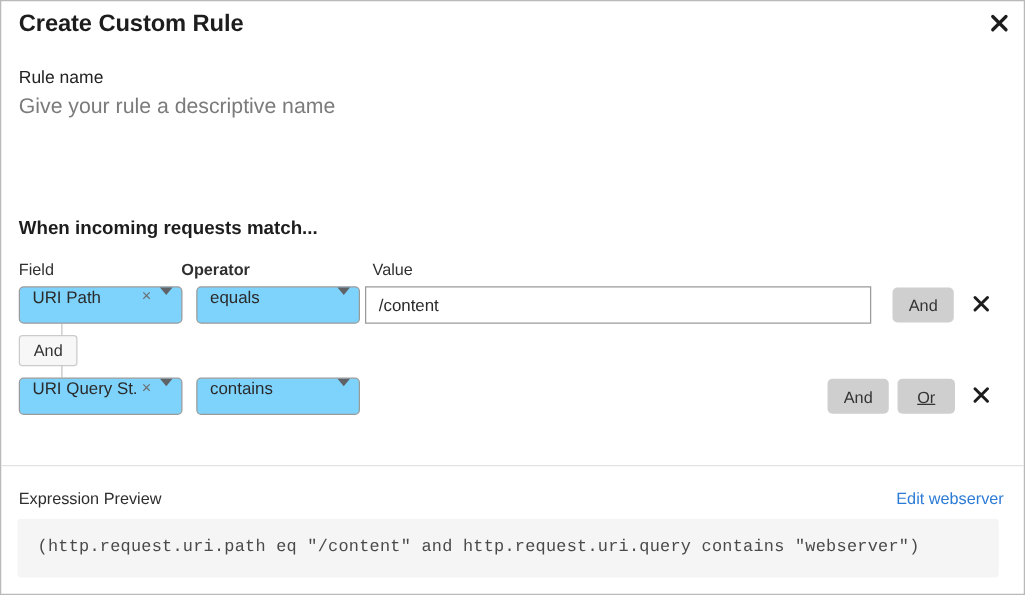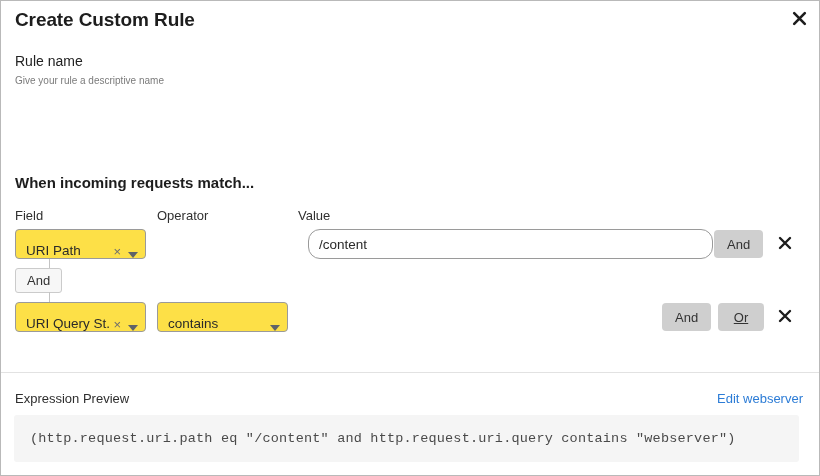--- a/index.html
+++ b/index.html
@@ -41,21 +41,21 @@
   .field-label {
     position: absolute;
     left: 14px;
     font-size: 14px;
     color: #222222;
   }
   .label-rule-name { top: 52px; }
   .help-text {
     position: absolute;
     left: 14px; top: 74px;
-    font-size: 10px;
+    font-size: 17px;
     color: #7b7b7b;
   }
   .rule-name-input {
     position: absolute;
     left: 13px; top: 99px;
     width: 785px; height: 29px;
     border: 1px solid #9a9a9a;
     border-radius: 3px;
     background: #ffffff;
     font-family: "Liberation Sans", sans-serif;
@@ -75,36 +75,36 @@
   }
 
   
   .col-label {
     position: absolute;
     top: 207px;
     font-size: 13px;
     color: #303030;
   }
   .col-field    { left: 14px; }
-  .col-operator { left: 156px; }
+  .col-operator { left: 144px; font-weight: bold; }
   .col-value    { left: 297px; }
 
   
   .cond-row { position: absolute; left: 0; width: 820px; height: 30px; }
   .row-1 { top: 228px; }
   .row-2 { top: 301px; }
 
   .select-box {
     position: absolute;
     height: 30px;
     border: 1px solid #9a9a9a;
     border-radius: 4px;
-    background: #fde047;
+    background: #7dd3fc;
     display: flex;
-    align-items: flex-end;
+    align-items: flex-start;
     padding: 0 7px 0 10px;
     cursor: pointer;
   }
   .sel-field    { left: 14px;  width: 131px; }
   .sel-operator { left: 156px; width: 131px; }
 
   .sel-text {
     flex: 1 1 auto;
     font-size: 13.5px;
     color: #2a2a2a;
@@ -123,24 +123,24 @@
     flex: 0 0 auto;
     width: 0; height: 0;
     border-left: 5px solid transparent;
     border-right: 5px solid transparent;
     border-top: 6px solid #5f6368;
     margin-left: 1px;
   }
 
   .value-input {
     position: absolute;
-    left: 307px;
+    left: 291px;
     height: 30px;
     border: 1px solid #9a9a9a;
-    border-radius: 12px;
+    border-radius: 0;
     background: #ffffff;
     font-family: "Liberation Sans", sans-serif;
     font-size: 13.5px;
     color: #2a2a2a;
     padding: 0 10px;
     outline: none;
   }
   .value-w-long  { width: 405px; }
   .value-w-short { width: 353px; }
 
@@ -257,20 +257,24 @@
   <div class="col-label col-operator">Operator</div>
   <div class="col-label col-value">Value</div>
 
   <div class="cond-row row-1">
     <div class="select-box sel-field">
       <span class="sel-text">URI Path</span>
       <span class="clear-x">×</span>
       <span class="caret"></span>
     </div>
 
+    <div class="select-box sel-operator">
+      <span class="sel-text">equals</span>
+      <span class="caret"></span>
+    </div>
 
     <input class="value-input value-w-long" type="text" value="/content" style="">
 
     <button class="logic-btn btn-and-1">And</button>
 
     <div class="delete-btn del-1">
       <svg width="14" height="14" viewBox="0 0 14 14" aria-hidden="true">
         <path d="M2 2 L12 12 M12 2 L2 12" stroke="currentColor" stroke-width="2.4" stroke-linecap="round"></path>
       </svg>
     </div>

